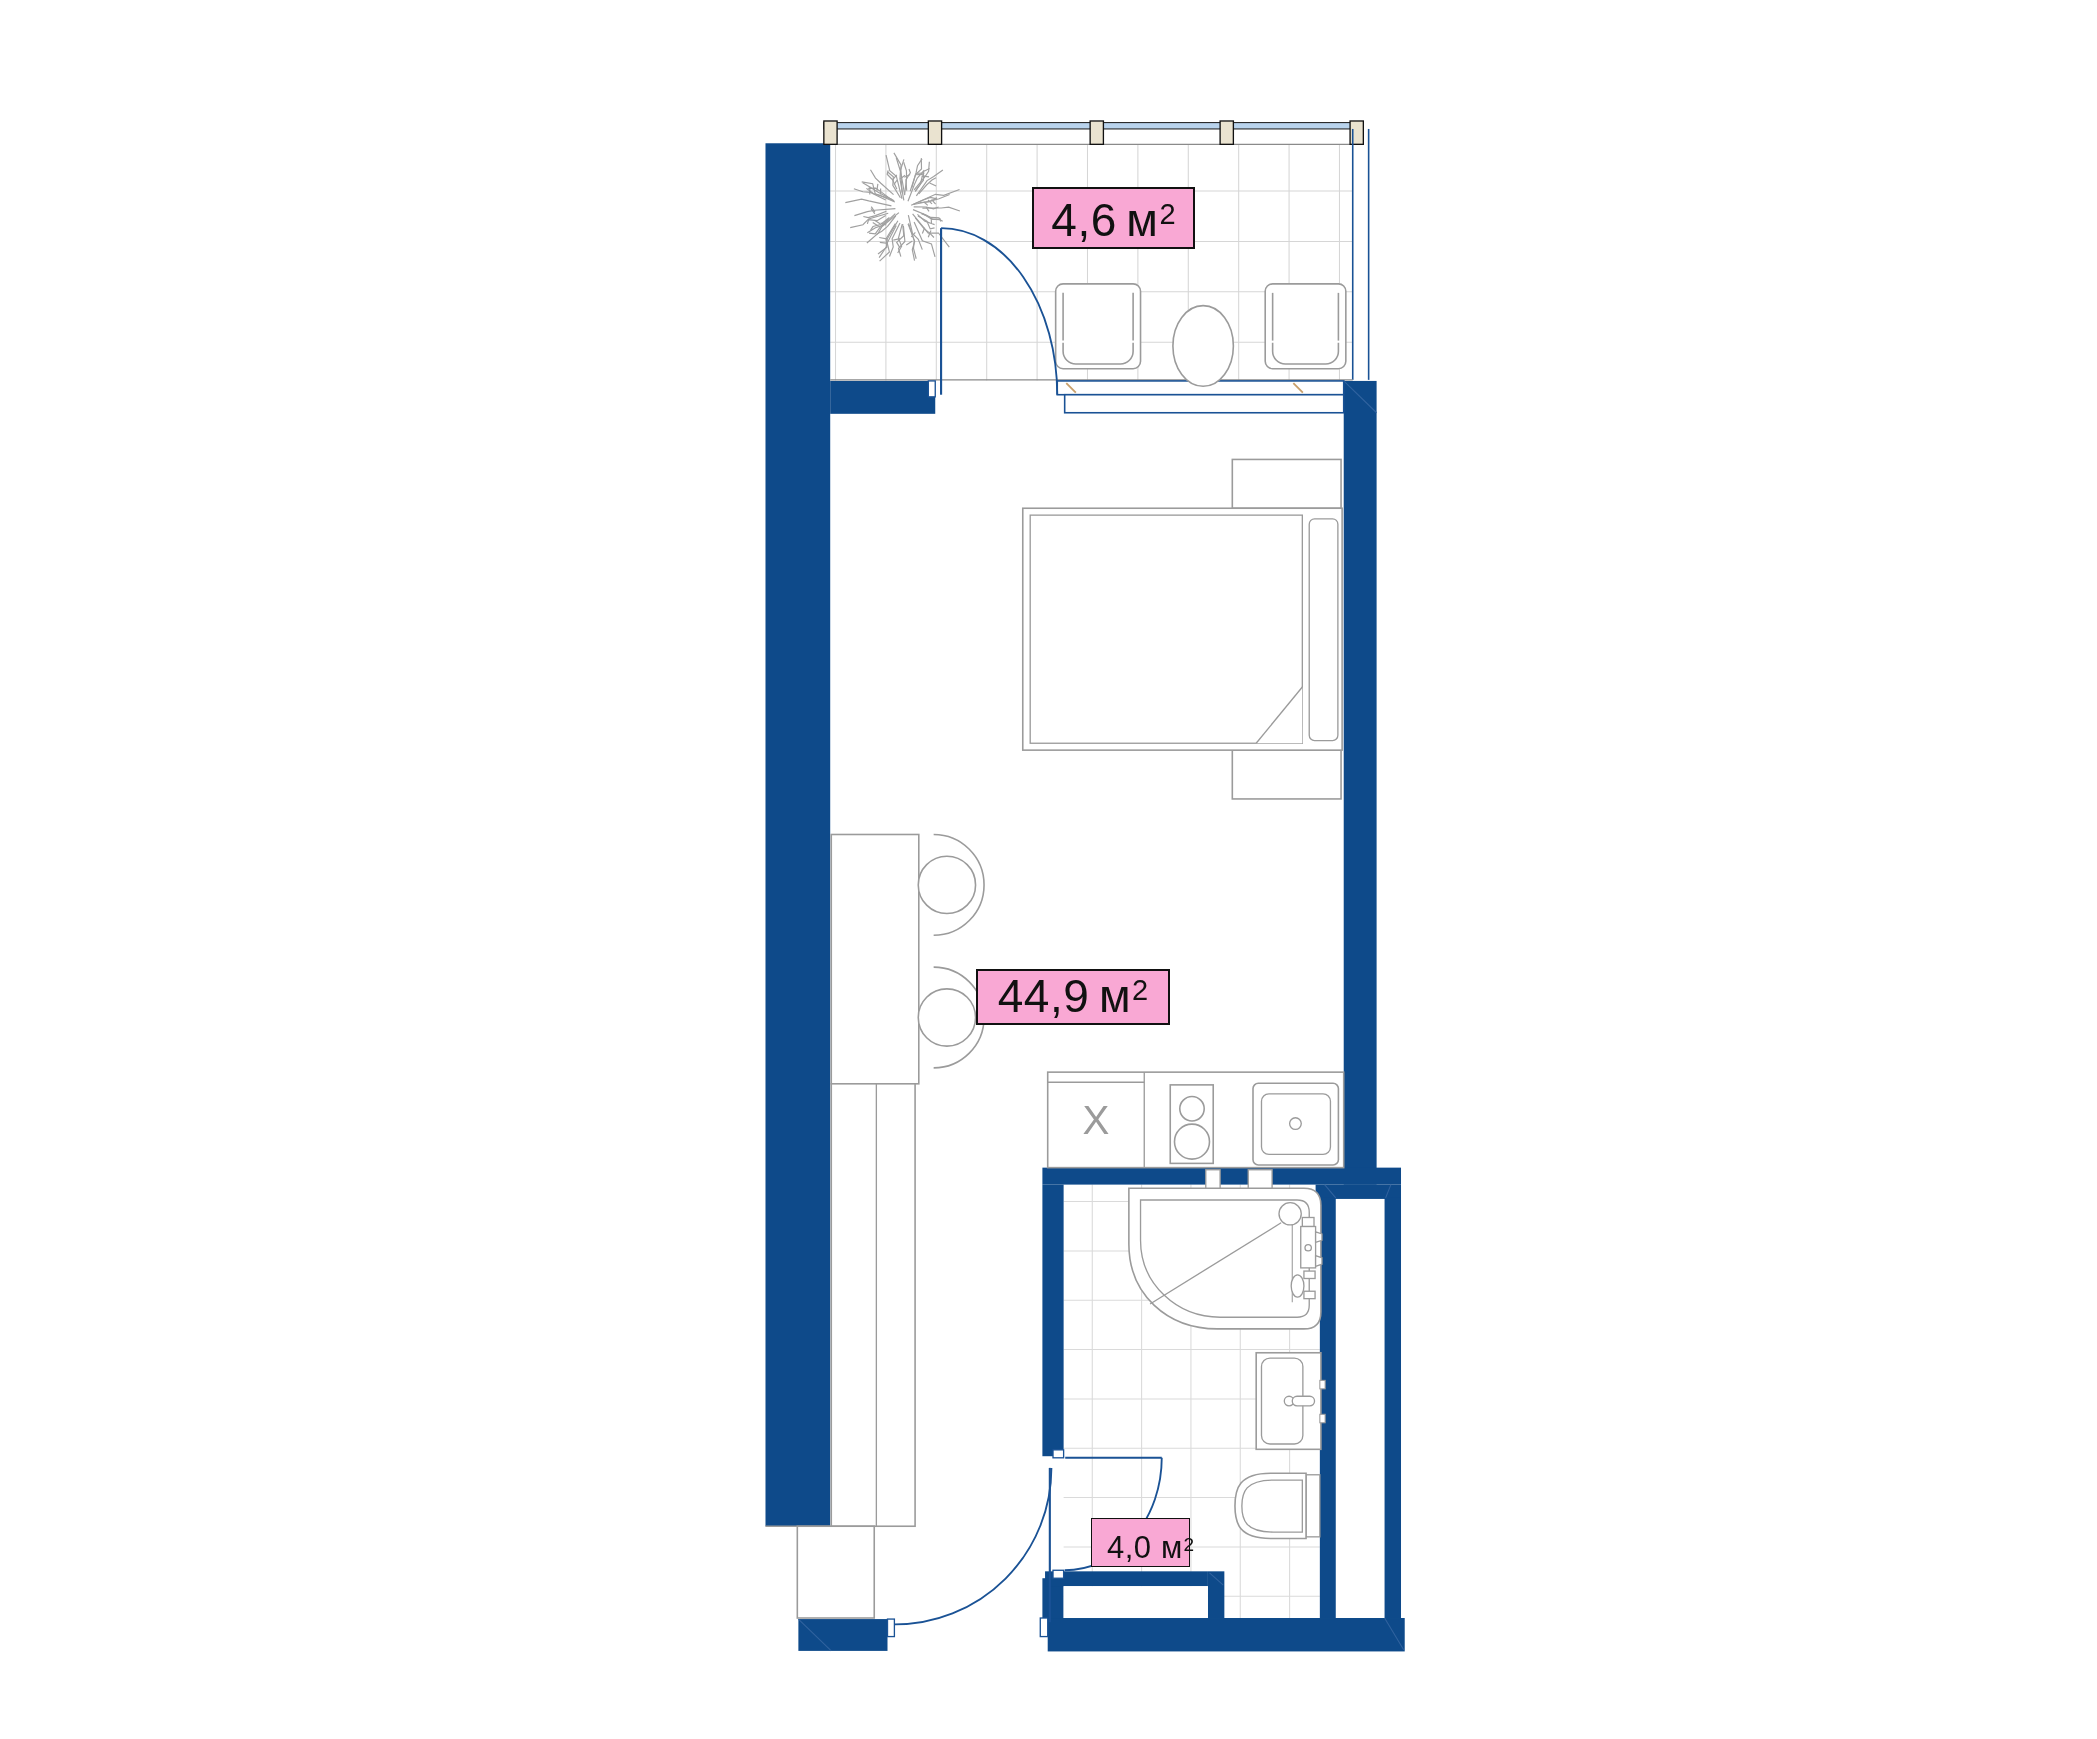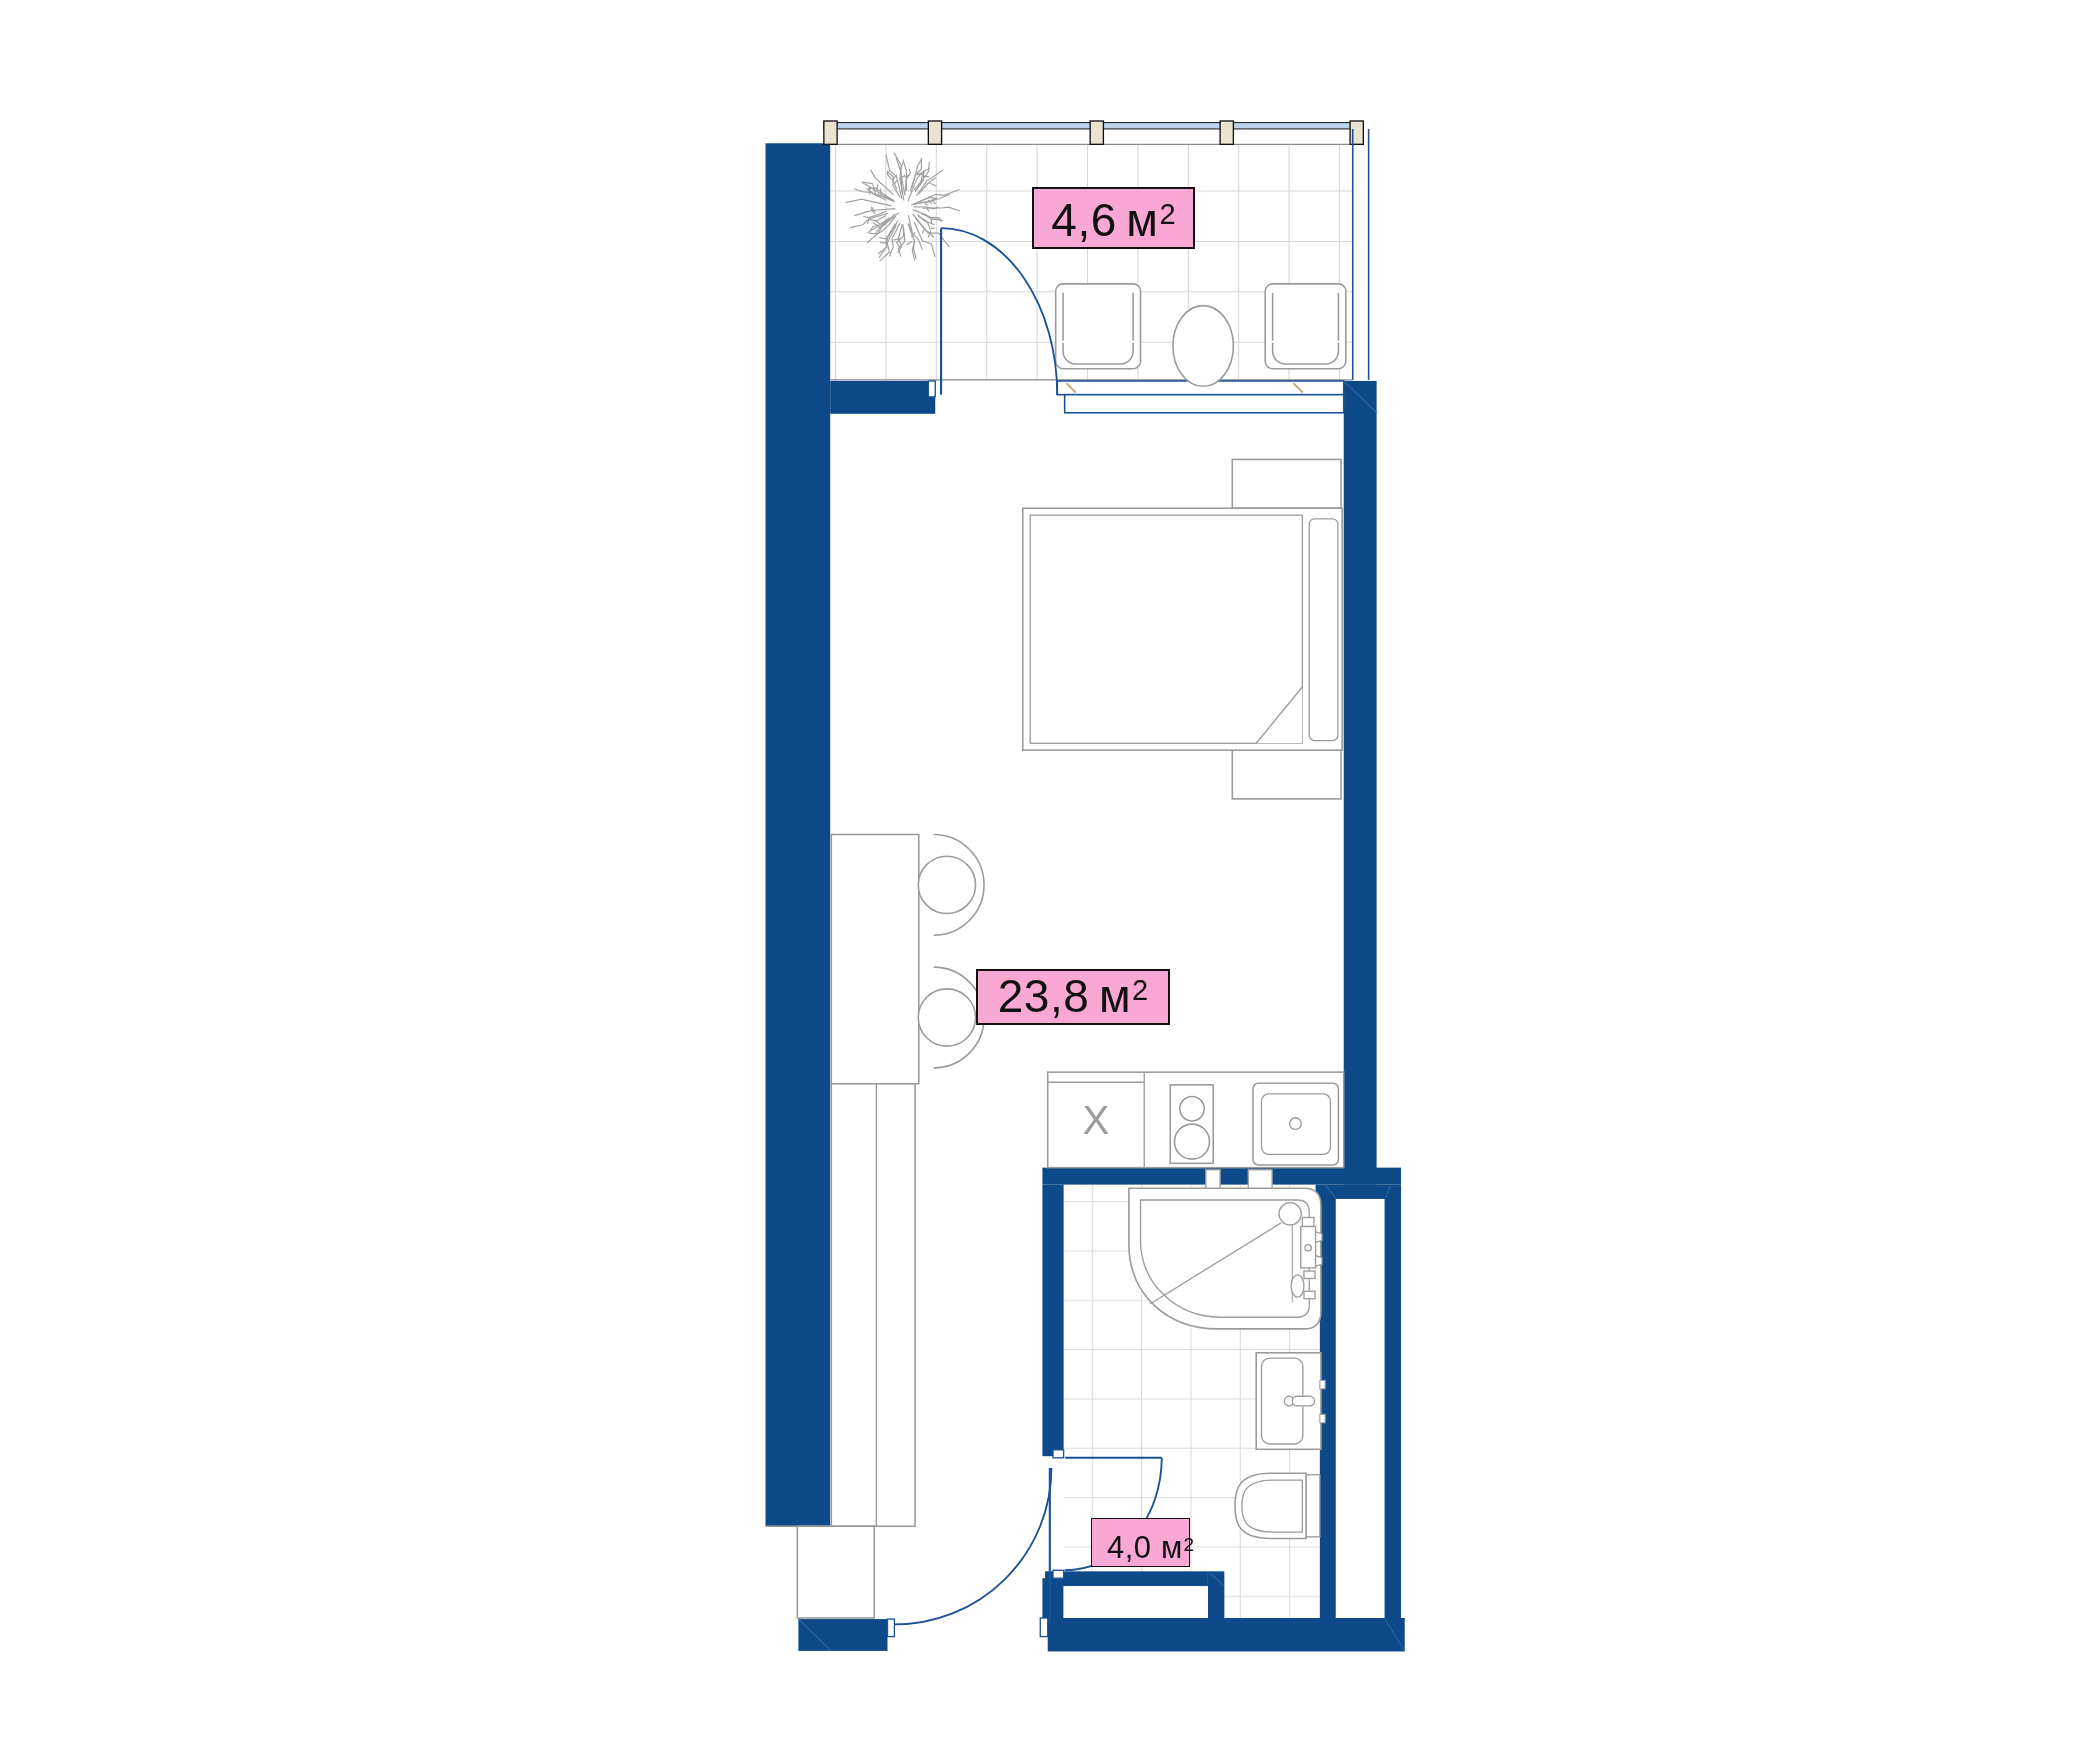--- a/index.html
+++ b/index.html
@@ -316,21 +316,21 @@
     <path d="M 1687,3062 A 295 295 0 0 0 1982,2767" fill="none" stroke="#1a5295" stroke-width="3.5"></path>
   </g>
 </svg>
 
   <div class="area-label lbl-big" style="left:1032px;top:187px;width:163px;height:62px;">
     <span class="val">4,6</span>
       <span class="unit">м</span>
       <span class="sup">2</span>
   </div>
   <div class="area-label lbl-big" style="left:976px;top:969px;width:194px;height:56px;">
-    <span class="val">23,8</span>
+    <span class="val">44,9</span>
       <span class="unit">м</span>
       <span class="sup">2</span>
   </div>
   <div class="area-label lbl-small" style="left:1091px;top:1518px;width:99px;height:49px;padding-left:20px;">
     <span class="val">4,0</span>
       <span class="unit">м</span>
       <span class="sup">2</span>
   </div>
 </div>
 

